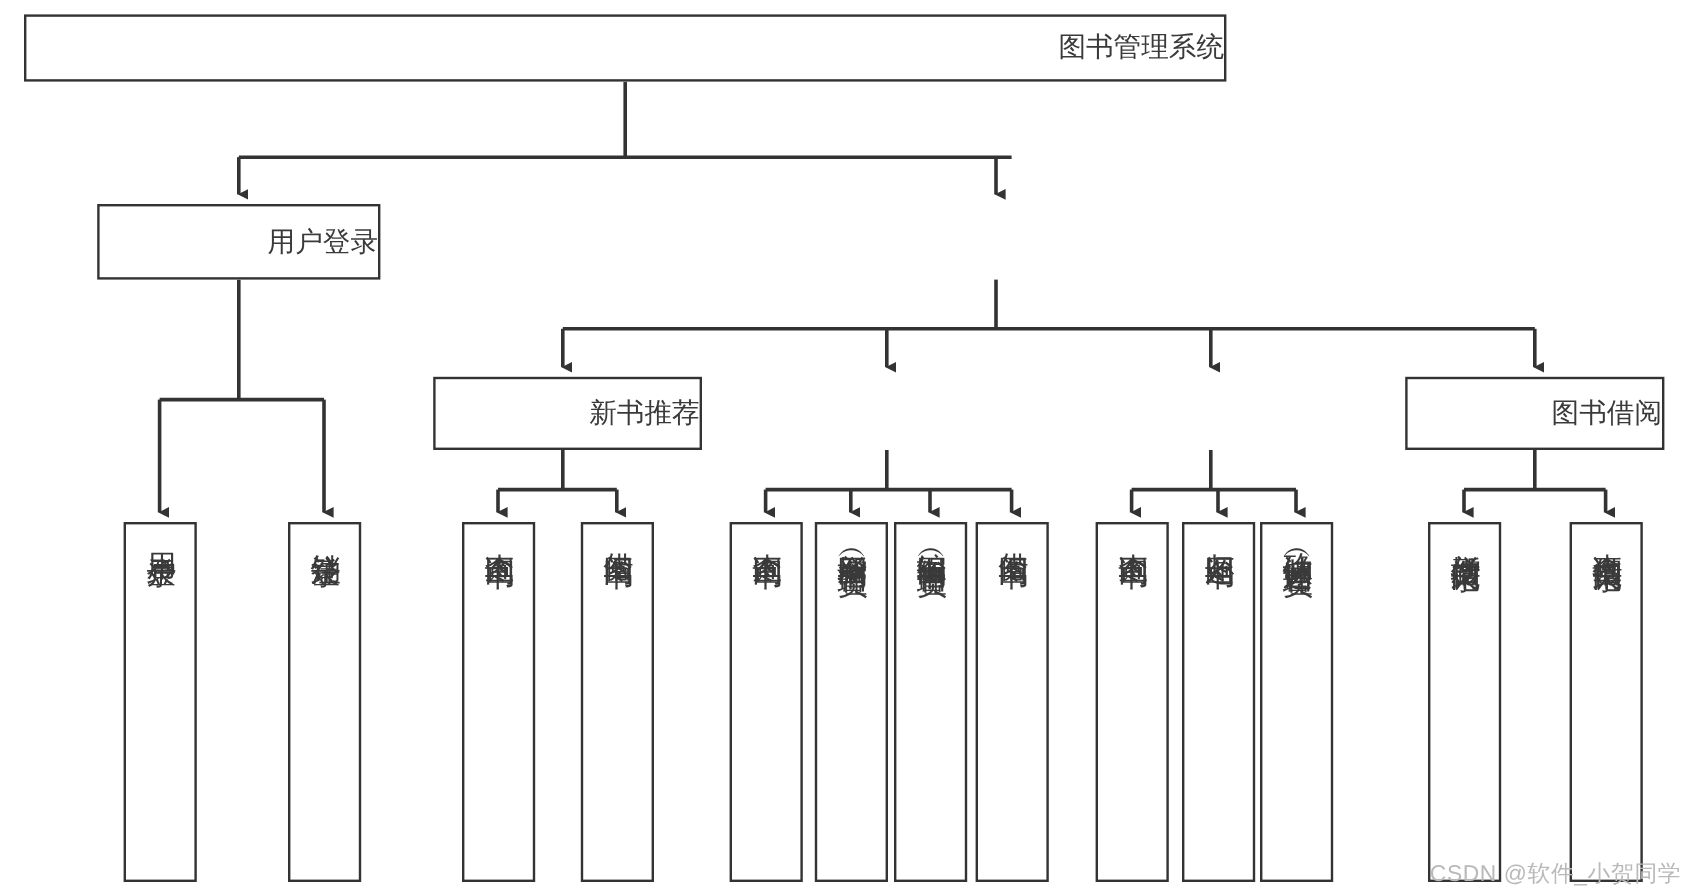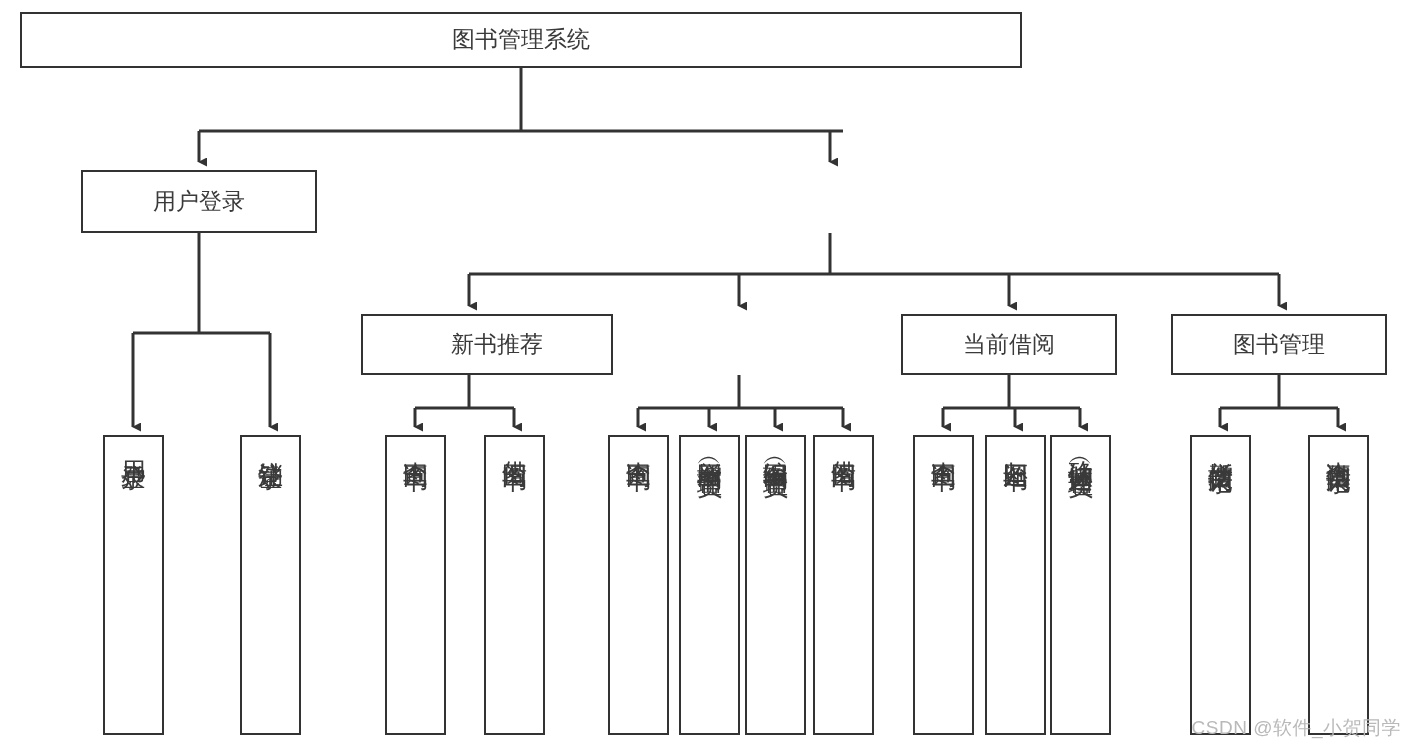--- a/index.html
+++ b/index.html
@@ -27,21 +27,21 @@
     width: 1405px;
     height: 747px;
   }
   .node {
     position: absolute;
     box-sizing: border-box;
     background: #ffffff;
     border: 2px solid #333333;
     display: flex;
     align-items: center;
-    justify-content: center;
+    justify-content: flex-end;
     color: #3a3a3a;
     z-index: 2;
   }
   .node-label {
     color: #3a3a3a;
     line-height: 1.18;
     text-align: center;
     white-space: pre-line;
   }
   
@@ -134,28 +134,25 @@
   </svg>
 
   <div class="node root horiz" style="left: 20px; top: 12px; width: 1002px; height: 56px;">
     <span class="node-label">图书管理系统</span>
   </div>
 
   <div class="node horiz" style="left: 81px; top: 170px; width: 236px; height: 63px;">
     <span class="node-label">用户登录</span>
   </div>
 
-  <div class="node horiz" style="left: 361px; top: 314px; width: 252px; height: 61px; padding-left: 20px;">
+  <div class="node horiz" style="left: 361px; top: 314px; width: 224px; height: 61px; padding-left: 20px;">
     <span class="node-label">新书推荐</span>
   </div>
-  <div class="node horiz" style="left: 901px; top: 314px; width: 216px; height: 61px;">
-    <span class="node-label">当前借阅</span>
-  </div>
   <div class="node horiz" style="left: 1171px; top: 314px; width: 216px; height: 61px;">
-    <span class="node-label">图书管理</span>
+    <span class="node-label">图书借阅</span>
   </div>
 
   <div class="node leaf" style="left: 103px; top: 435px; width: 61px; height: 300px;">
     <span class="node-label">用户登录</span>
   </div>
   <div class="node leaf" style="left: 240px; top: 435px; width: 61px; height: 300px;">
     <span class="node-label">注销登录</span>
   </div>
   <div class="node leaf" style="left: 385px; top: 435px; width: 61px; height: 300px;">
     <span class="node-label">查询图书</span>

